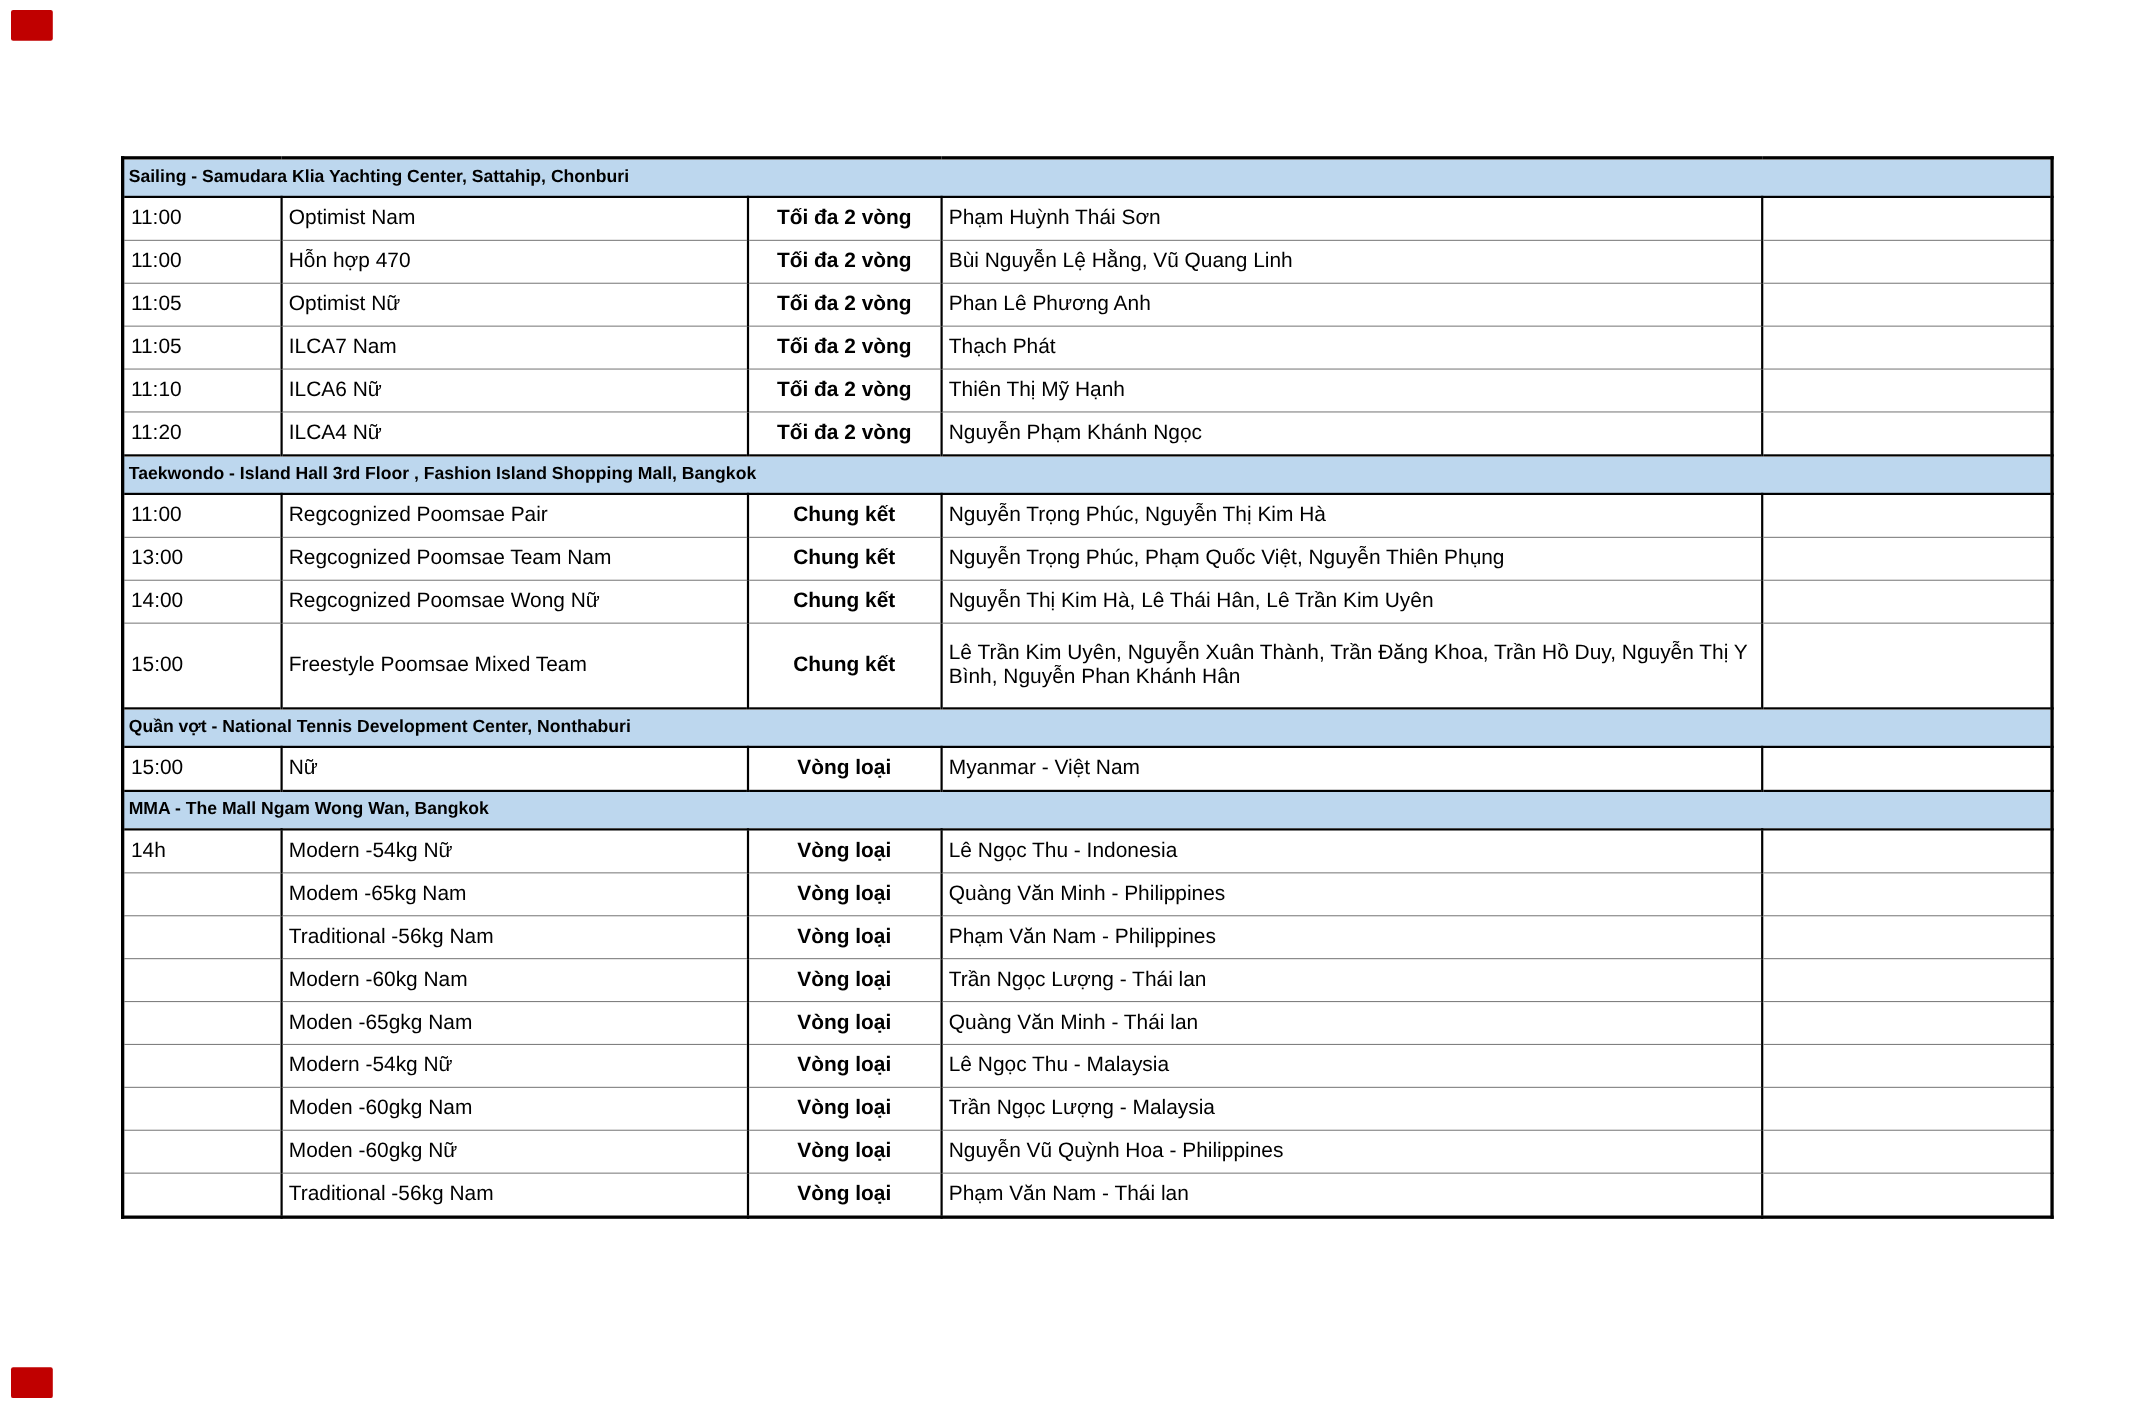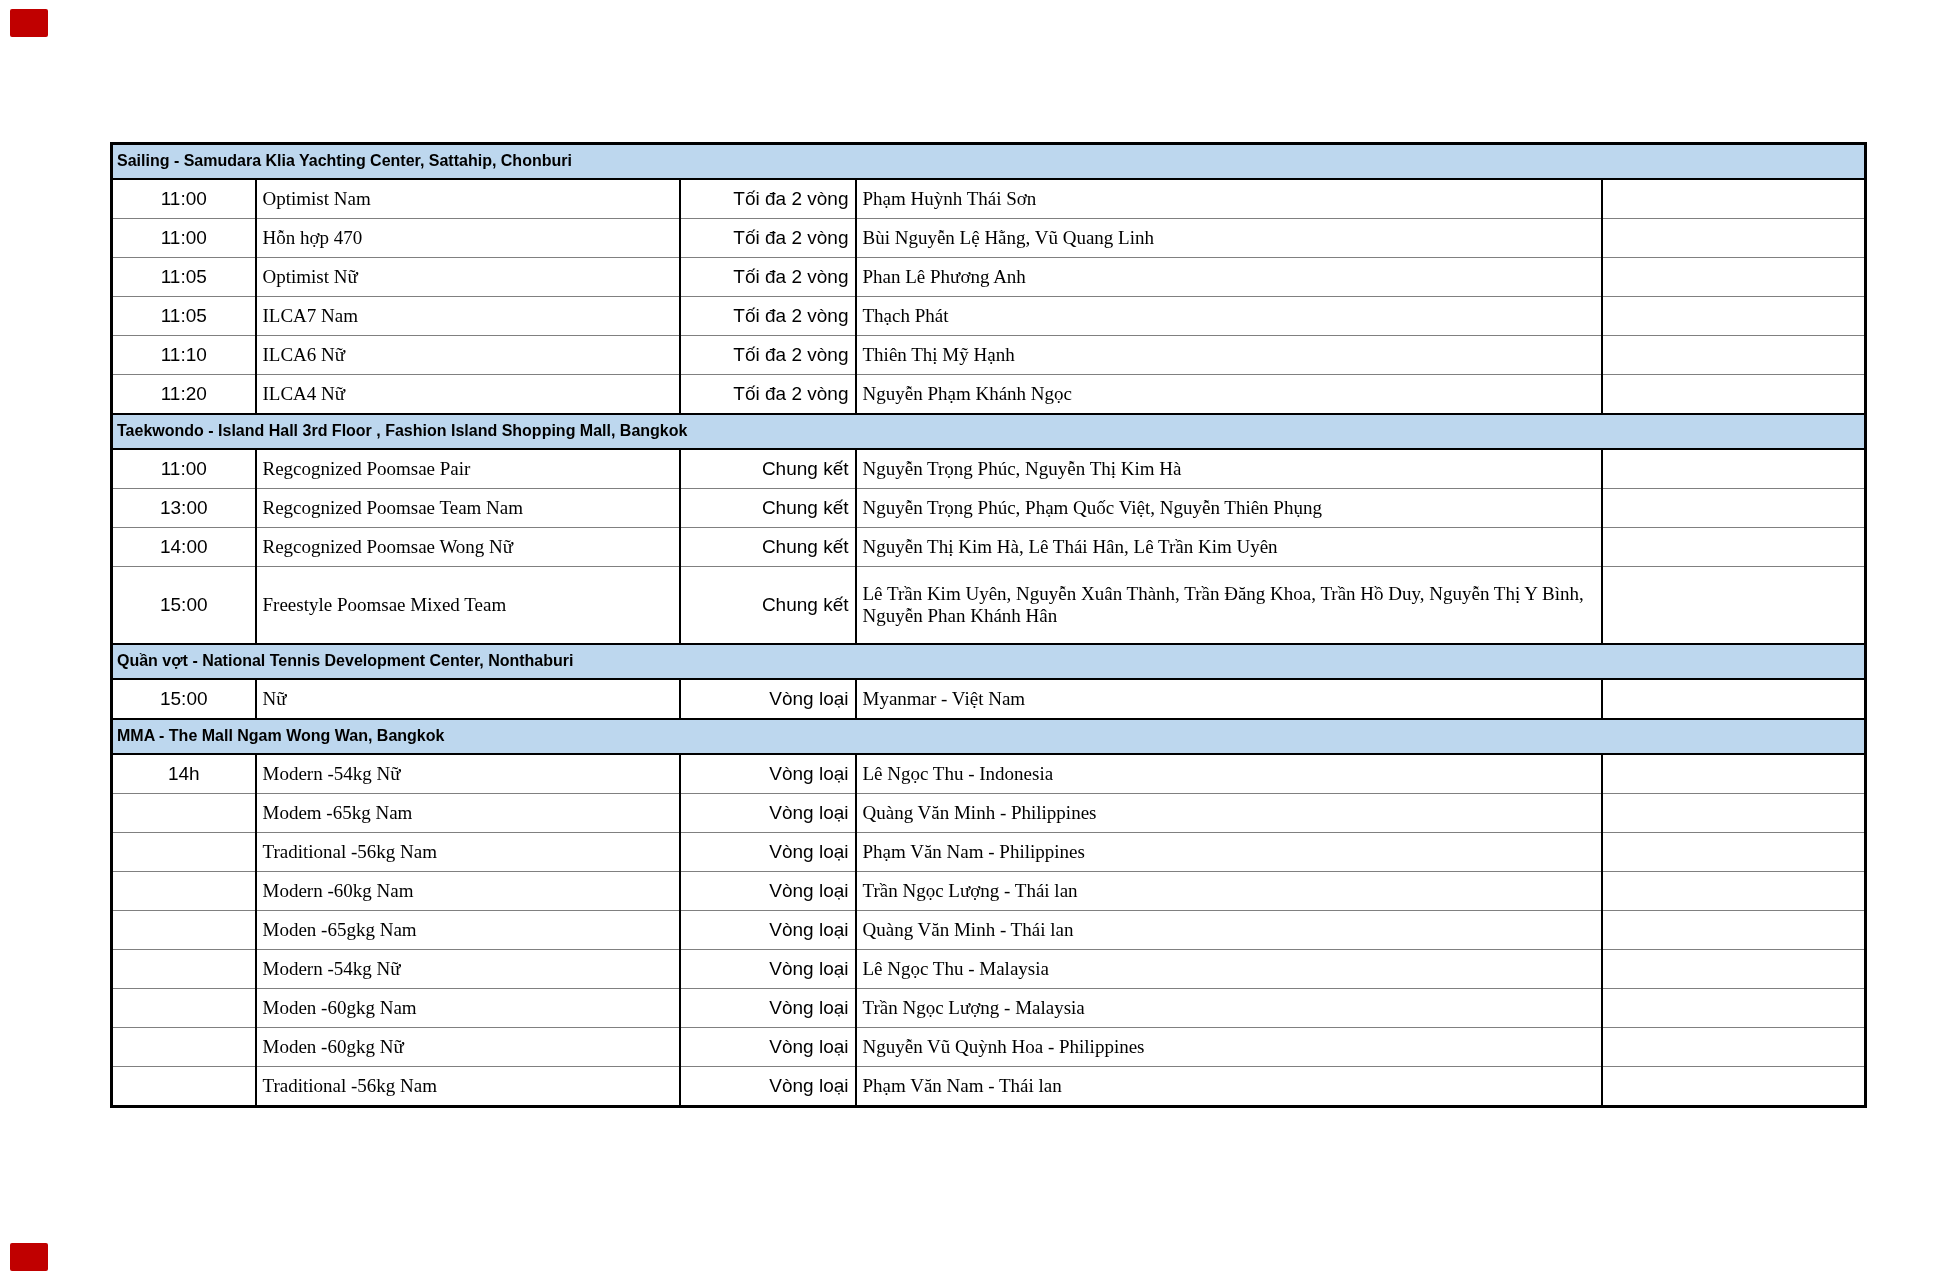--- a/index.html
+++ b/index.html
@@ -35,23 +35,23 @@
     vertical-align: middle;
     border-right: 2px solid #000;
     border-bottom: 1px solid #808080;
     overflow: hidden;
     word-wrap: break-word;
   }
   tr.data-row td { height: 34px; }
   tr.tall-row td { height: 72px; }
   tr.xtall-row td { height: 94px; }
 
-  td.c-time  { text-align: center; }
-  td.c-round { text-align: right; }
-  td.c-event, td.c-participants { text-align: left; font-family: Liberation Serif, serif; }
+  td.c-time  { text-align: left; }
+  td.c-round { text-align: center; font-weight: bold; }
+  td.c-event, td.c-participants { text-align: left; }
   td.c-empty { border-right: none; }
 
   tr.section-row td {
     background: var(--header-bg, #BDD7EE);
     font-weight: bold;
     font-size: 16px;
     height: 31px;
     padding: 1px 4px;
     border-top: 2px solid #000;
     border-bottom: 2px solid #000;

